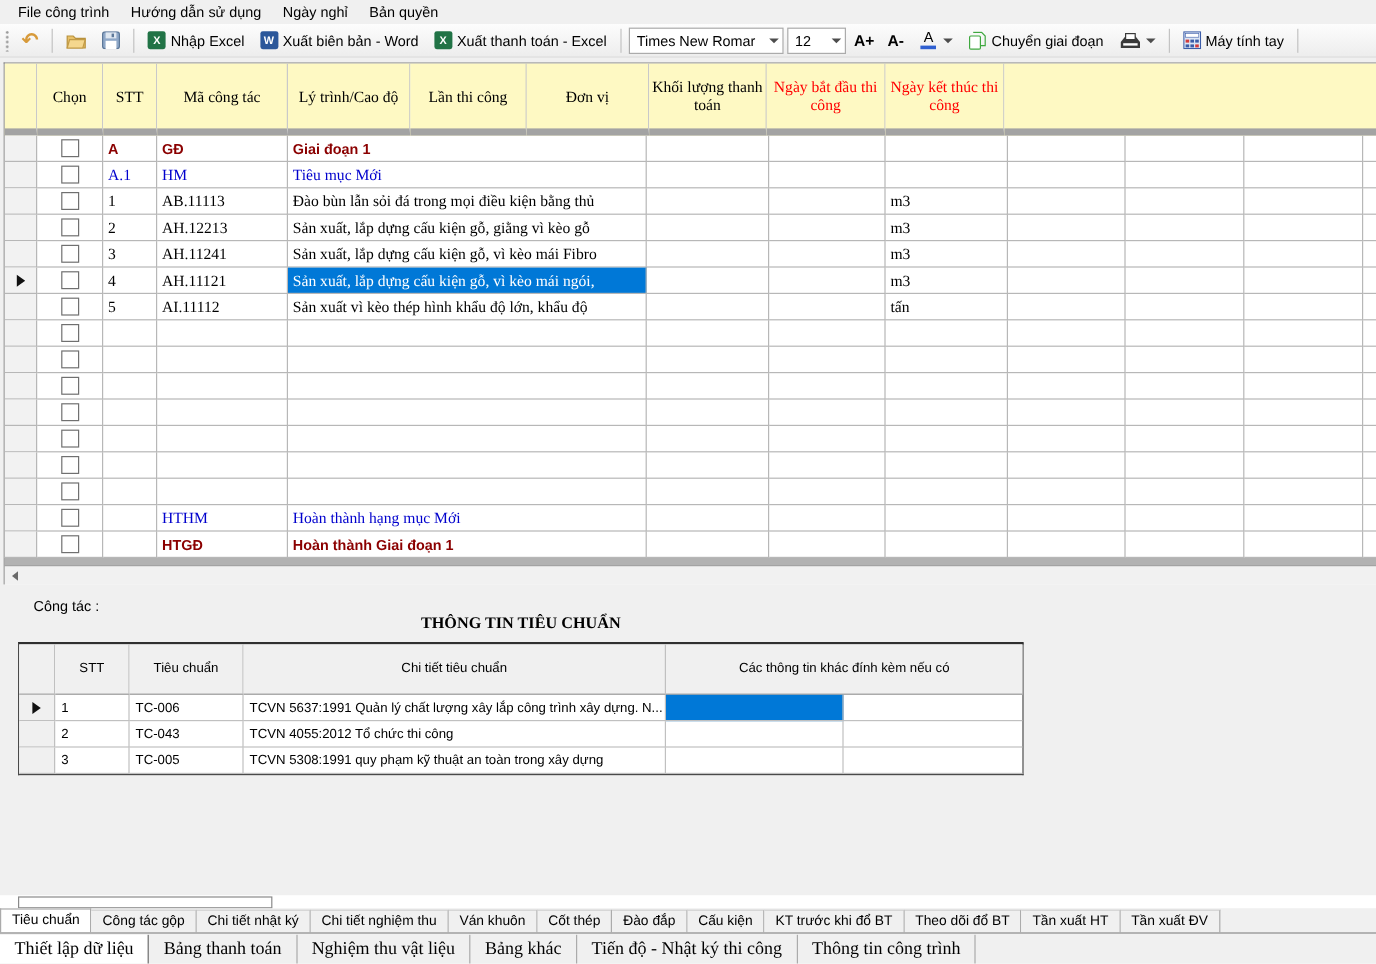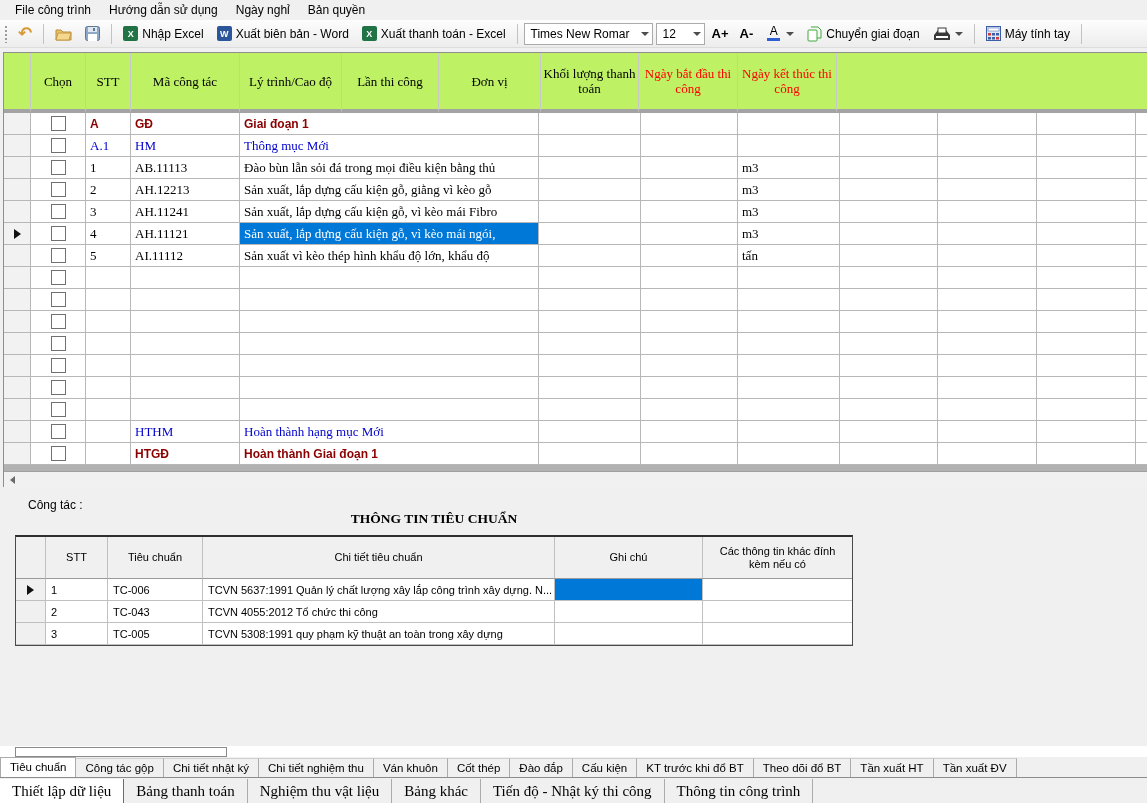--- a/index.html
+++ b/index.html
@@ -36,21 +36,21 @@
   .acolor .abar{width:13px;height:3px;background:#2f5fd0;margin-top:1px;}
 
   
   .maingrid{position:absolute;top:52px;left:3px;width:1144px;background:#fff;
             border-top:1px solid #8f8f8f;border-left:1px solid #8f8f8f;
             font-family:"Liberation Serif","DejaVu Serif",serif;font-size:13px;}
   .mg-row{display:flex;height:22px;}
   .mg-hrow{display:flex;height:60px;}
   .mgc{box-sizing:border-box;border-right:1px solid #b7b7b7;border-bottom:1px solid #b7b7b7;
        overflow:hidden;white-space:nowrap;display:flex;align-items:center;padding:0 4px;}
-  .mg-hrow .mgc{background:#bef264;border-right:1px solid #c9c9c9;border-bottom:4px solid #a3a3a3;
+  .mg-hrow .mgc{background:#fef9c3;border-right:1px solid #c9c9c9;border-bottom:6px solid #a3a3a3;
                 justify-content:center;text-align:center;white-space:normal;line-height:15px;padding:2px;}
   .rowhead{background:#f2f2f2;justify-content:center;padding:0;}
   .mg-c0{width:27px;}.mg-c1{width:55px;justify-content:center;}.mg-c2{width:45px;}
   .mg-c3{width:109px;}.mg-c4{width:299px;}.mg-c5{width:102px;}.mg-c6{width:97px;}
   .mg-c7{width:102px;}.mg-c8{width:98px;}.mg-c9{width:99px;}.mg-c10{width:99px;}
   .mg-c11{flex:1;border-right:none;}
   .hdr-red{color:#ff0000;}
   .t-group{color:#8b0000;font-family:"Liberation Sans","DejaVu Sans",sans-serif;
            font-weight:bold;font-size:12px;}
   .t-blue{color:#0000cd;}
@@ -231,21 +231,21 @@
           <div class="mgc mg-c10"></div>
           <div class="mgc mg-c11"></div>
         </div>
         <div class="mg-row">
           <div class="mgc mg-c0 rowhead"></div>
           <div class="mgc mg-c1">
             <div class="cbx"></div>
           </div>
           <div class="mgc mg-c2 t-blue">A.1</div>
           <div class="mgc mg-c3 t-blue">HM</div>
-          <div class="mgc mg-c4 t-blue">Thông mục Mới</div>
+          <div class="mgc mg-c4 t-blue">Tiêu mục Mới</div>
           <div class="mgc mg-c5"></div>
           <div class="mgc mg-c6"></div>
           <div class="mgc mg-c7"></div>
           <div class="mgc mg-c8"></div>
           <div class="mgc mg-c9"></div>
           <div class="mgc mg-c10"></div>
           <div class="mgc mg-c11"></div>
         </div>
         <div class="mg-row">
           <div class="mgc mg-c0 rowhead"></div>
@@ -484,21 +484,20 @@
 
   <div class="congtac">Công tác :</div>
   <div class="dtitle">THÔNG TIN TIÊU CHUẨN</div>
 
   <div class="dgrid">
     <div class="dg-hrow" id="dg-header">
         <div class="dgc dg-c0"></div>
         <div class="dgc dg-c1">STT</div>
         <div class="dgc dg-c2">Tiêu chuẩn</div>
         <div class="dgc dg-c3">Chi tiết tiêu chuẩn</div>
-        <div class="dgc dg-c4">Ghi chú</div>
         <div class="dgc dg-c5">Các thông tin khác đính kèm nếu có</div>
       </div>
     <div id="dg-body">
         <div class="dg-row">
           <div class="dgc dg-c0">
             <div class="rowind"></div>
           </div>
           <div class="dgc dg-c1">1</div>
           <div class="dgc dg-c2">TC-006</div>
           <div class="dgc dg-c3">TCVN 5637:1991 Quản lý chất lượng xây lắp công trình xây dựng. N...</div>

